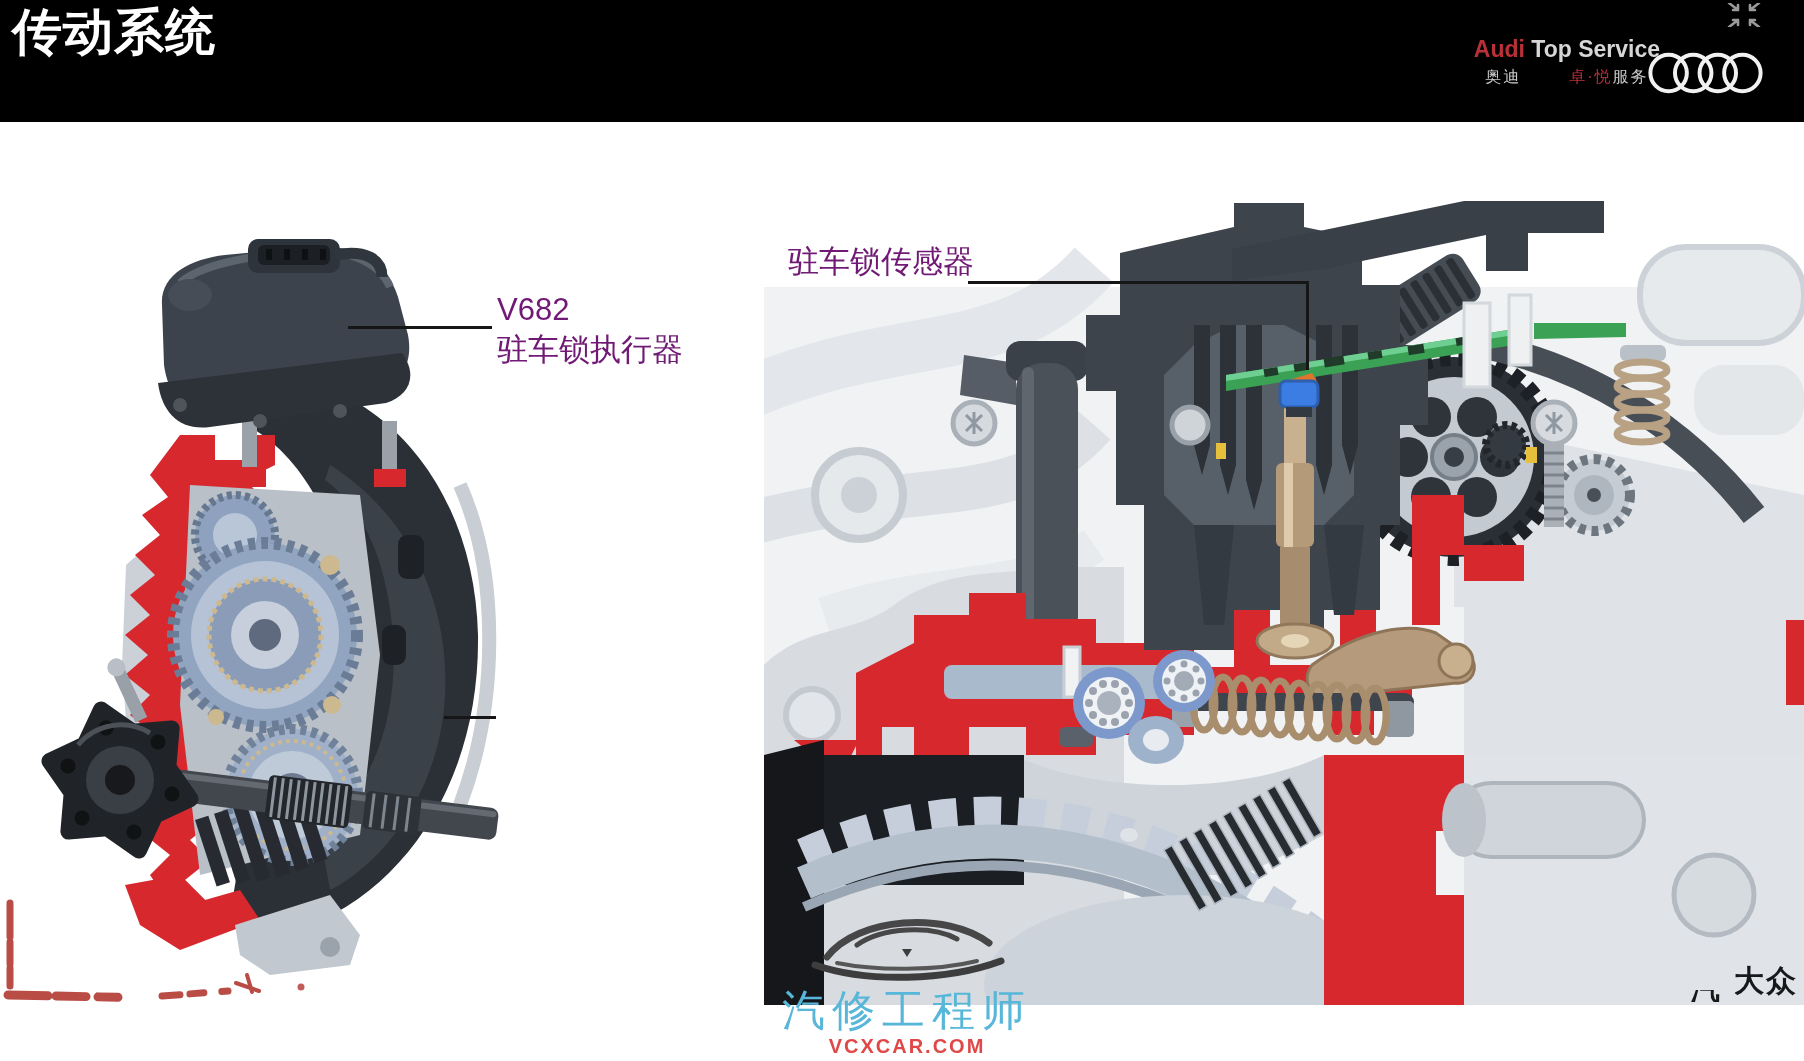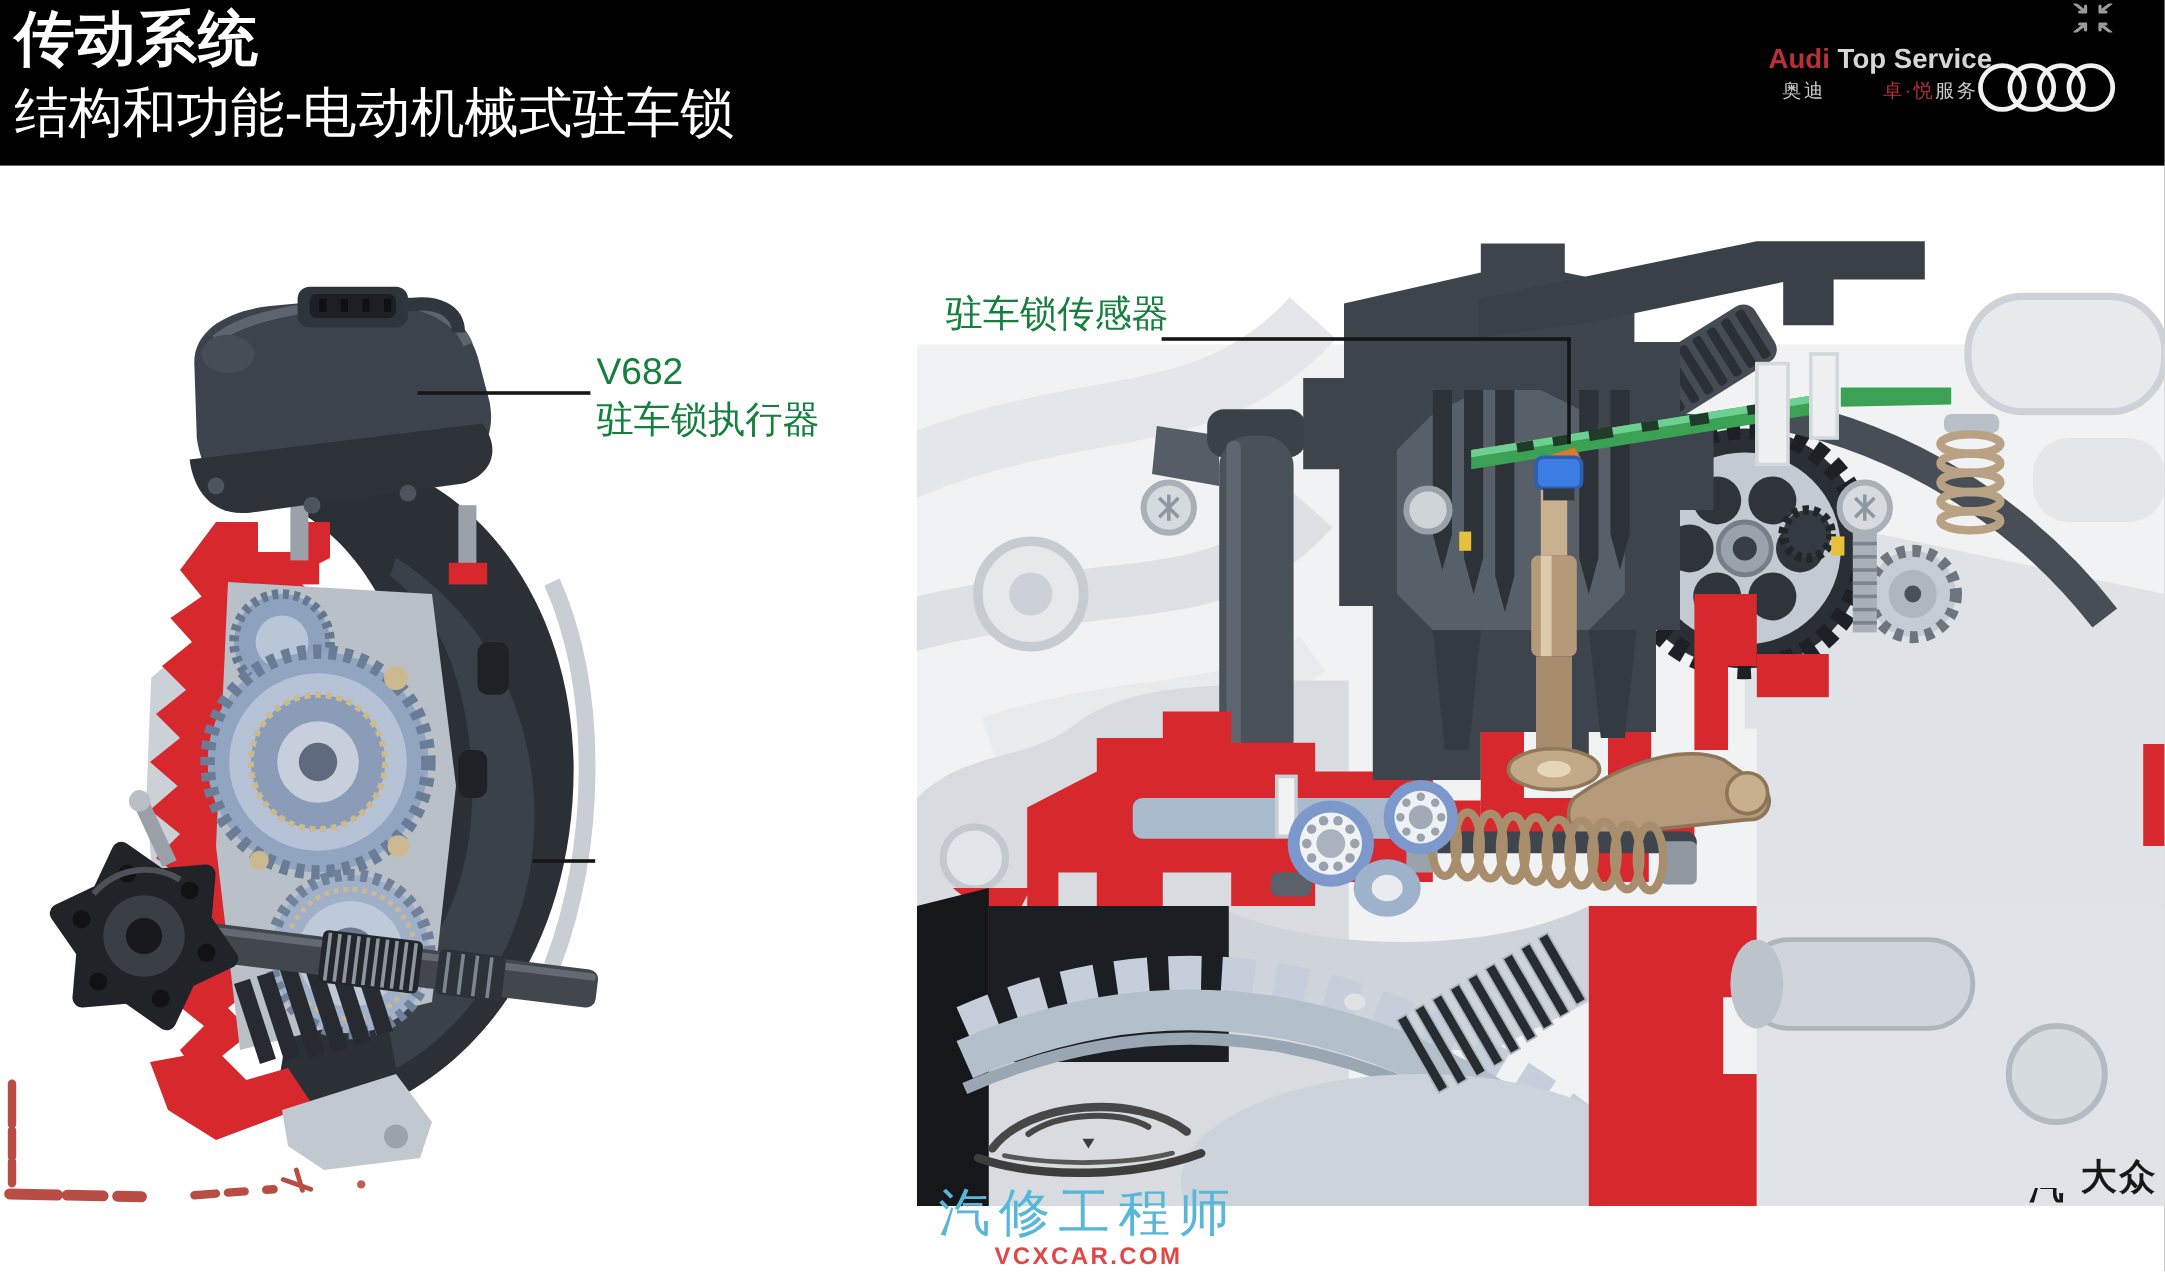--- a/index.html
+++ b/index.html
@@ -9,57 +9,56 @@
     --audi-red:#b93038;
     --watermark-blue:#58b7d8;
     --watermark-red:#e04848;
   }
   html,body{margin:0;padding:0;background:#666;}
   .slide{
     position:relative;width:1804px;height:1061px;background:#ffffff;overflow:hidden;
     font-family:"Liberation Sans","DejaVu Sans",sans-serif;color:#111;
   }
   
-  .header{position:absolute;left:0;top:0;width:1804px;height:138px;background:#000;}
+  .header{position:absolute;left:0;top:0;width:1804px;height:122px;background:#000;}
   .title{position:absolute;left:12px;top:2px;color:#fff;font-size:50px;font-weight:700;letter-spacing:1px;line-height:60px;white-space:nowrap;}
   .subtitle{position:absolute;left:12px;top:66px;color:#fff;font-size:45px;font-weight:500;line-height:56px;white-space:nowrap;}
   .brand{position:absolute;right:144px;top:36px;text-align:center;line-height:1.2;white-space:nowrap;}
   .brand-line1{font-size:23px;font-weight:700;color:#d6d6d6;}
   .brand-line1 .red{color:var(--audi-red);}
   .brand-line2{font-size:16px;color:#c9c9c9;letter-spacing:2px;margin-top:3px;}
   .brand-line2 .red{color:var(--audi-red);margin-left:48px;}
   .rings{position:absolute;right:41px;top:47px;}
   .collapse{position:absolute;right:43px;top:3px;}
   
   .fig{position:absolute;}
   .fig-left{left:30px;top:235px;}
   .fig-right{left:764px;top:195px;}
   
   .labels{position:absolute;left:0;top:0;width:1804px;height:1061px;pointer-events:none;z-index:5;}
-  .callout{position:absolute;font-size:31px;color:#15803d;line-height:40px;white-space:nowrap;}
+  .callout{position:absolute;font-size:31px;color:#701a75;line-height:40px;white-space:nowrap;}
   .leader-h{position:absolute;border-top:3px solid #161616;}
   .leader-l{position:absolute;border-top:3px solid #161616;border-right:3px solid #161616;}
   
   .watermark{position:absolute;left:742px;top:905px;width:330px;text-align:center;z-index:6;}
   .wm-name{font-size:43px;font-weight:400;color:var(--watermark-blue);letter-spacing:7px;line-height:42px;}
   .wm-site{font-size:20px;font-weight:700;color:var(--watermark-red);letter-spacing:2px;line-height:30px;text-align:center;}
   
   .vw-partial{position:absolute;left:1690px;top:961px;font-weight:700;font-size:30px;color:#17181a;letter-spacing:2px;display:flex;align-items:flex-end;gap:12px;z-index:4;}
   .clip{display:inline-block;height:12px;overflow:hidden;}
   .clip>span{display:block;margin-top:-20px;font-size:30px;font-weight:700;}
   .stamp{position:absolute;left:0;top:895px;z-index:4;}
 </style>
 </head>
 <body>
 
 <div class="slide">
 
   <div class="header">
     <div class="title">传动系统</div>
-    <div class="subtitle">结构和功能-电动机械式驻车锁</div>
 
     <div class="brand">
       <div class="brand-line1">
         <span class="red">Audi</span>
         <span>Top Service</span>
       </div>
       <div class="brand-line2">
         <span>奥迪</span><span class="red">卓·悦</span><span>服务</span>
       </div>
     </div>

